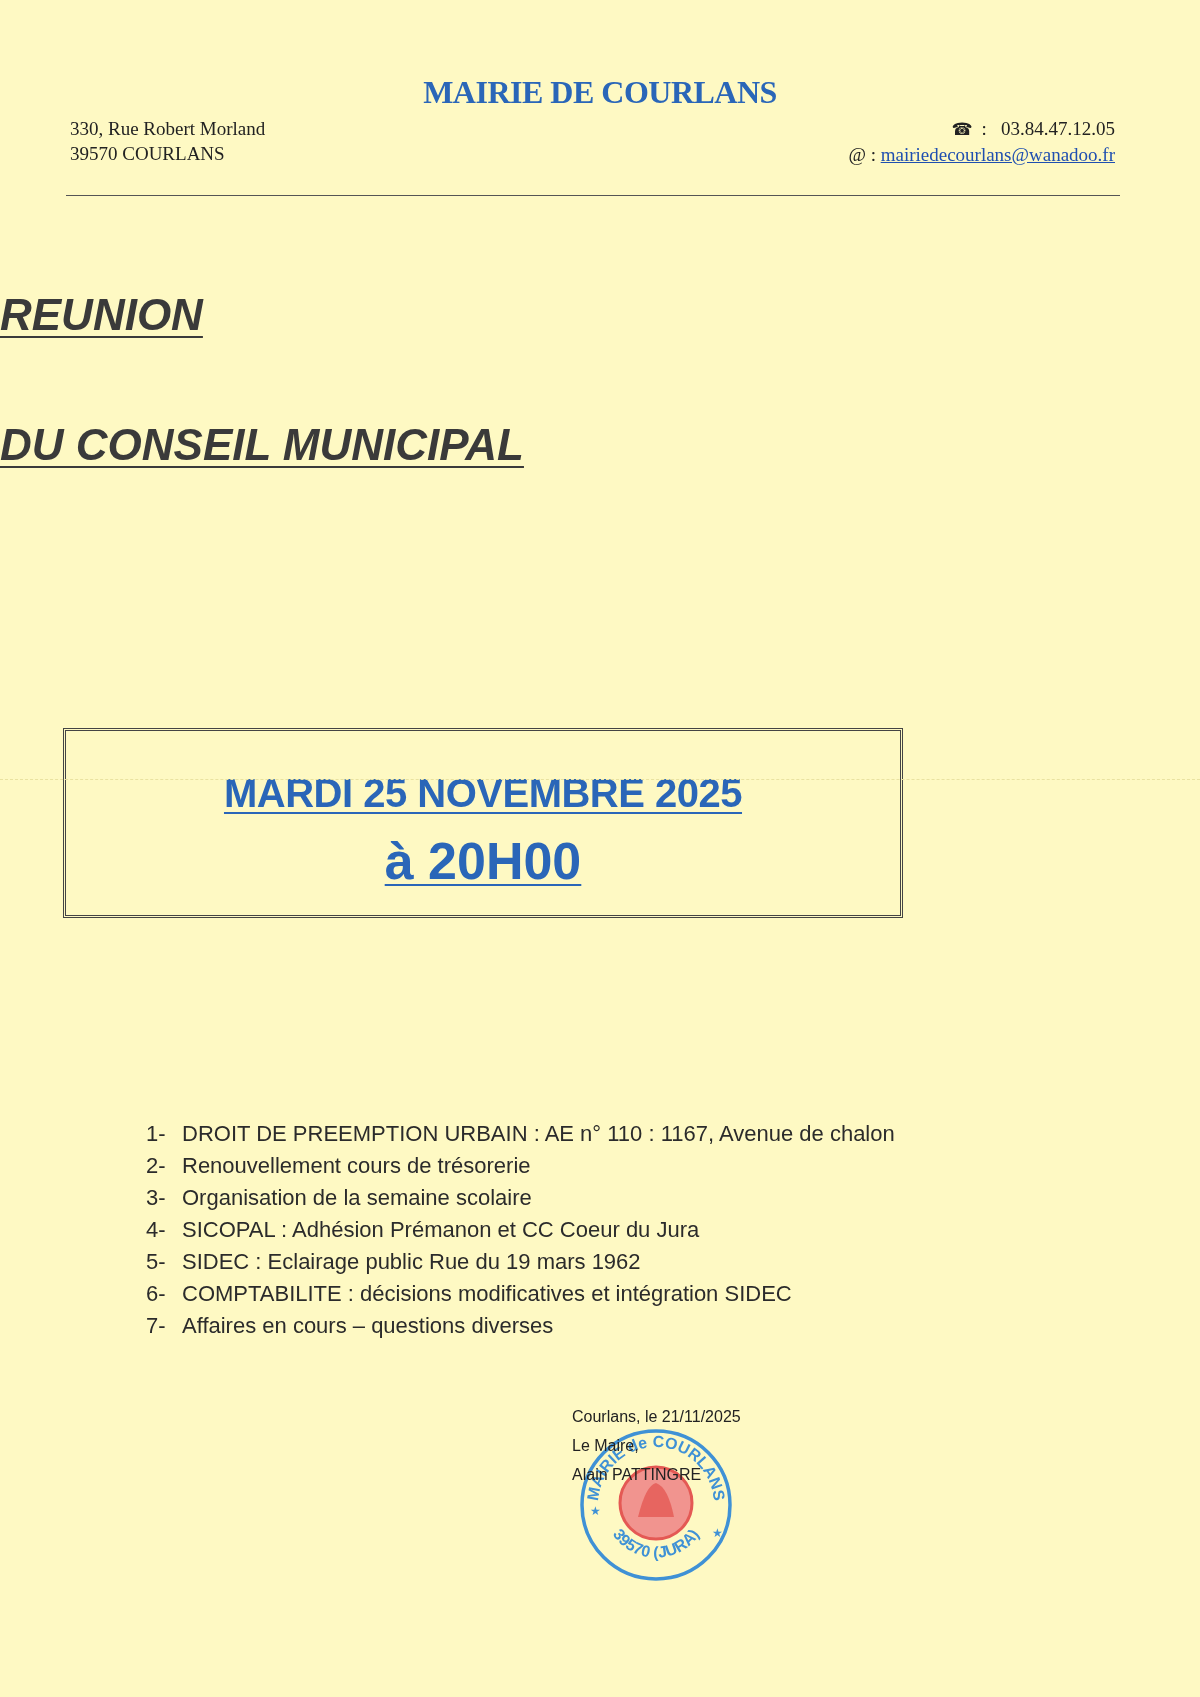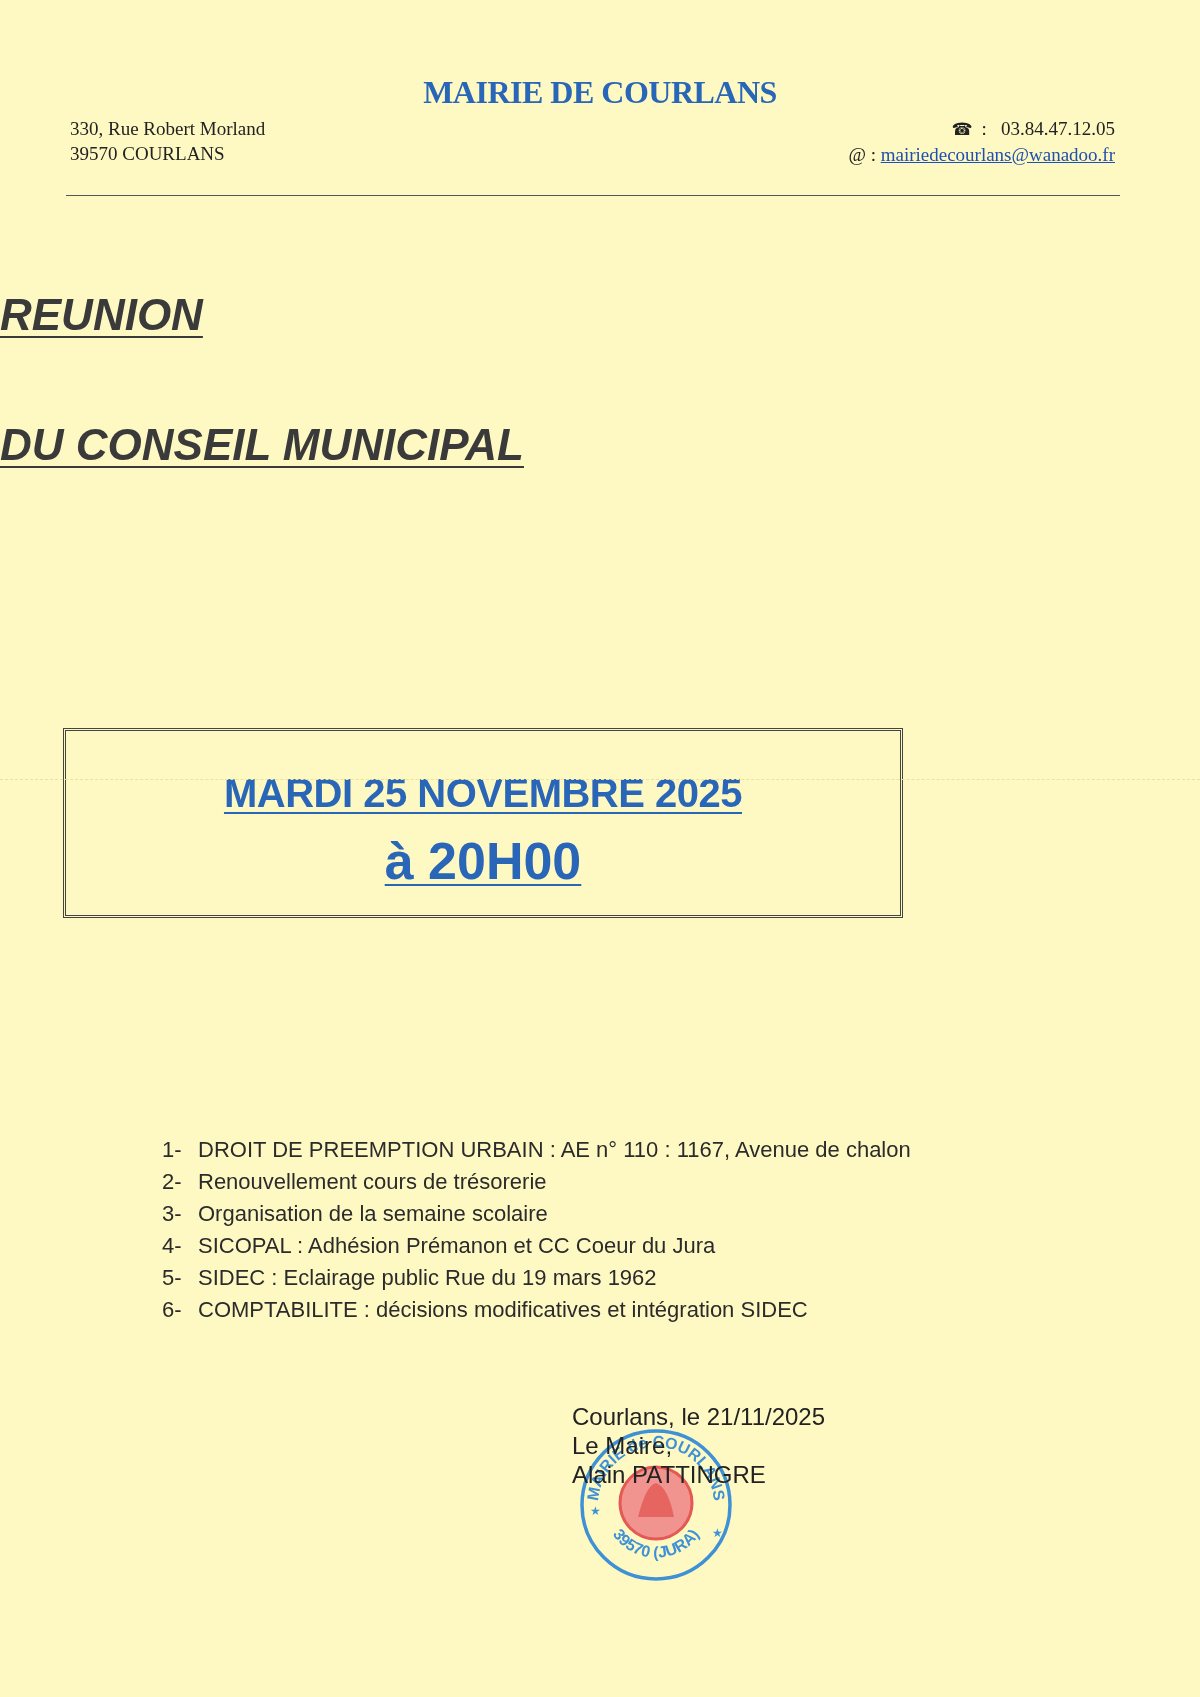--- a/index.html
+++ b/index.html
@@ -50,29 +50,29 @@
   .date-line { top: 40px; font-size: 40px; letter-spacing: -0.5px; }
   .time-line { top: 100px; font-size: 52px; }
 
   .agenda-title {
     position: absolute; left: 0; width: 1200px; top: 1002px; text-align: center;
     font-family: "Liberation Sans", sans-serif; font-weight: bold; font-size: 25px; color: #333;
   }
   .agenda-title span { text-decoration: underline; text-underline-offset: 4px; }
 
   .agenda-list {
-    position: absolute; left: 146px; top: 1118px; margin: 16px; padding: 0; list-style: none;
+    position: absolute; left: 146px; top: 1118px; margin: 0; padding: 0; list-style: none;
     font-family: "Liberation Sans", sans-serif; font-size: 22px; color: #2b2b2b;
   }
   .agenda-list li { height: 32px; line-height: 32px; white-space: nowrap; }
   .agenda-list .num { display: inline-block; width: 36px; }
 
   .signature {
     position: absolute; left: 572px; top: 1402px; font-family: "Liberation Sans", sans-serif;
-    font-size: 24px; line-height: 29px; color: #222; z-index: 2;
+    font-size: 16px; line-height: 29px; color: #222; z-index: 2;
   }
   .stamp { position: absolute; left: 576px; top: 1425px; width: 160px; height: 160px; z-index: 1; opacity: 0.9; }
 </style>
 </head>
 <body>
 
 <div class="page">
 
   <div class="org-title" style="color:#2a66b8">MAIRIE DE COURLANS</div>
 
@@ -106,20 +106,21 @@
   <div class="yellow-line"></div>
 
 
   <ol class="agenda-list">
     <li><span class="num">1-</span><span>DROIT DE PREEMPTION URBAIN : AE n° 110 : 1167, Avenue de chalon</span></li>
     <li><span class="num">2-</span><span>Renouvellement cours de trésorerie</span></li>
     <li><span class="num">3-</span><span>Organisation de la semaine scolaire</span></li>
     <li><span class="num">4-</span><span>SICOPAL : Adhésion Prémanon et CC Coeur du Jura</span></li>
     <li><span class="num">5-</span><span>SIDEC : Eclairage public Rue du 19 mars 1962</span></li>
     <li><span class="num">6-</span><span>COMPTABILITE : décisions modificatives et intégration SIDEC</span></li>
+    <li><span class="num">7-</span><span>Affaires en cours – questions diverses</span></li>
   </ol>
 
   <div class="signature">
     <div>Courlans, le 21/11/2025</div>
     <div>Le Maire,</div>
     <div>Alain PATTINGRE</div>
   </div>
 
   <svg class="stamp" viewBox="0 0 160 160">
     <defs>

